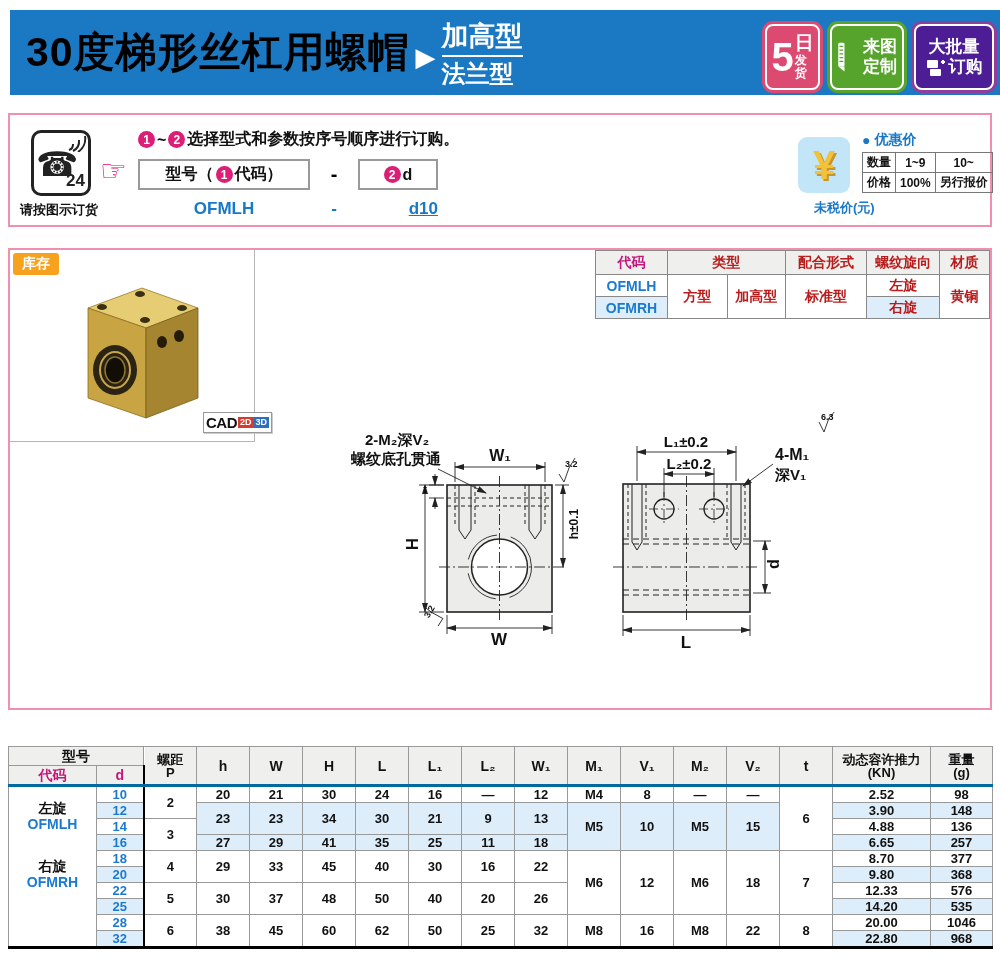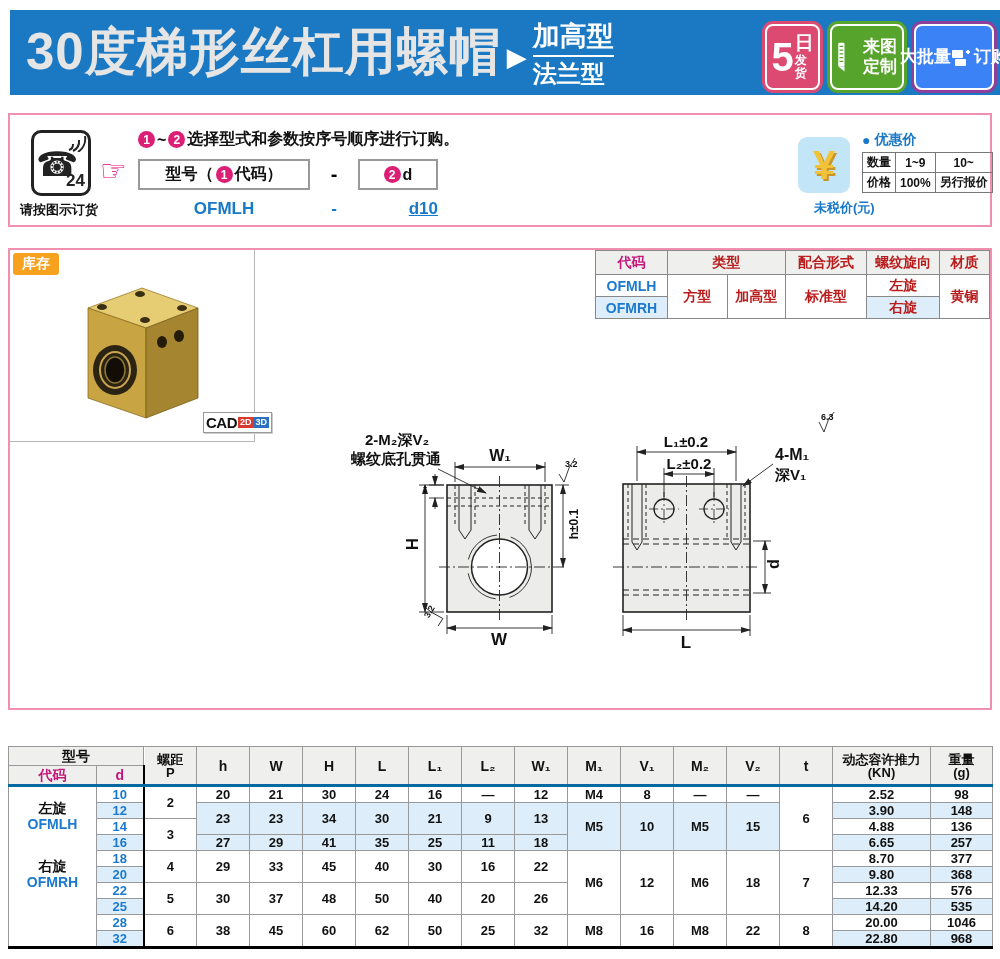--- a/index.html
+++ b/index.html
@@ -2,31 +2,31 @@
 <html><head>
 <meta charset="utf-8">
 <style>
   * { margin:0; padding:0; box-sizing:border-box; }
   body { font-family:"Liberation Sans", sans-serif; background:#fff; }
   #page { position:relative; width:1000px; height:959px; background:#fff; overflow:hidden; }
 
   
   .topbar { position:absolute; left:10px; top:10px; width:990px; height:85px;
     background:#1b79c3; display:flex; align-items:center; padding-left:16px; }
-  .title { color:#e5e5e5; font-size:51px; font-weight:bold; letter-spacing:1px; white-space:nowrap; }
+  .title { color:#000000; font-size:41px; font-weight:bold; letter-spacing:1px; white-space:nowrap; }
   .title-arrow { color:#fff; font-size:26px; margin:10px 6px 0 6px; }
   .subtitle { margin-top:2px; }
   .subtitle-top { color:#fff; font-size:27px; font-weight:bold; border-bottom:2px solid #fff; padding-bottom:1px; display:inline-block; }
   .subtitle-bottom { color:#fff; font-size:24px; font-weight:bold; margin-top:1px; }
   .badges { position:absolute; right:6px; top:14px; display:flex; gap:10px; }
   .badge { border:2px solid #fff; border-radius:8px; height:66px; color:#fff;
     display:flex; align-items:center; justify-content:center; padding:2px 5px; }
   .badge1 { background:#dc4a72; box-shadow:0 0 0 3px #dc4a72; width:55px; }
   .badge2 { background:#57a42c; box-shadow:0 0 0 3px #57a42c; width:74px; gap:16px; }
-  .badge3 { background:#3b82f6; box-shadow:0 0 0 3px #8d3f9b; width:80px; }
+  .badge3 { background:#4c1d95; box-shadow:0 0 0 3px #8d3f9b; width:80px; flex-direction:column; }
   .b1-big { font-size:40px; font-weight:bold; line-height:1; }
   .b1-col { display:flex; flex-direction:column; align-items:center; margin-left:1px; }
   .b1-top { font-size:19px; font-weight:bold; line-height:1.1; }
   .b1-bot { font-size:12px; font-weight:bold; line-height:1.1; }
   .b-line { font-size:17px; font-weight:bold; line-height:1.2; white-space:nowrap; }
   .b3-row { display:flex; align-items:center; gap:3px; }
 
   
   .orderbox { position:absolute; left:8px; top:113px; width:984px; height:114px;
     border:2px solid #f08fb0; background:#fff; }

